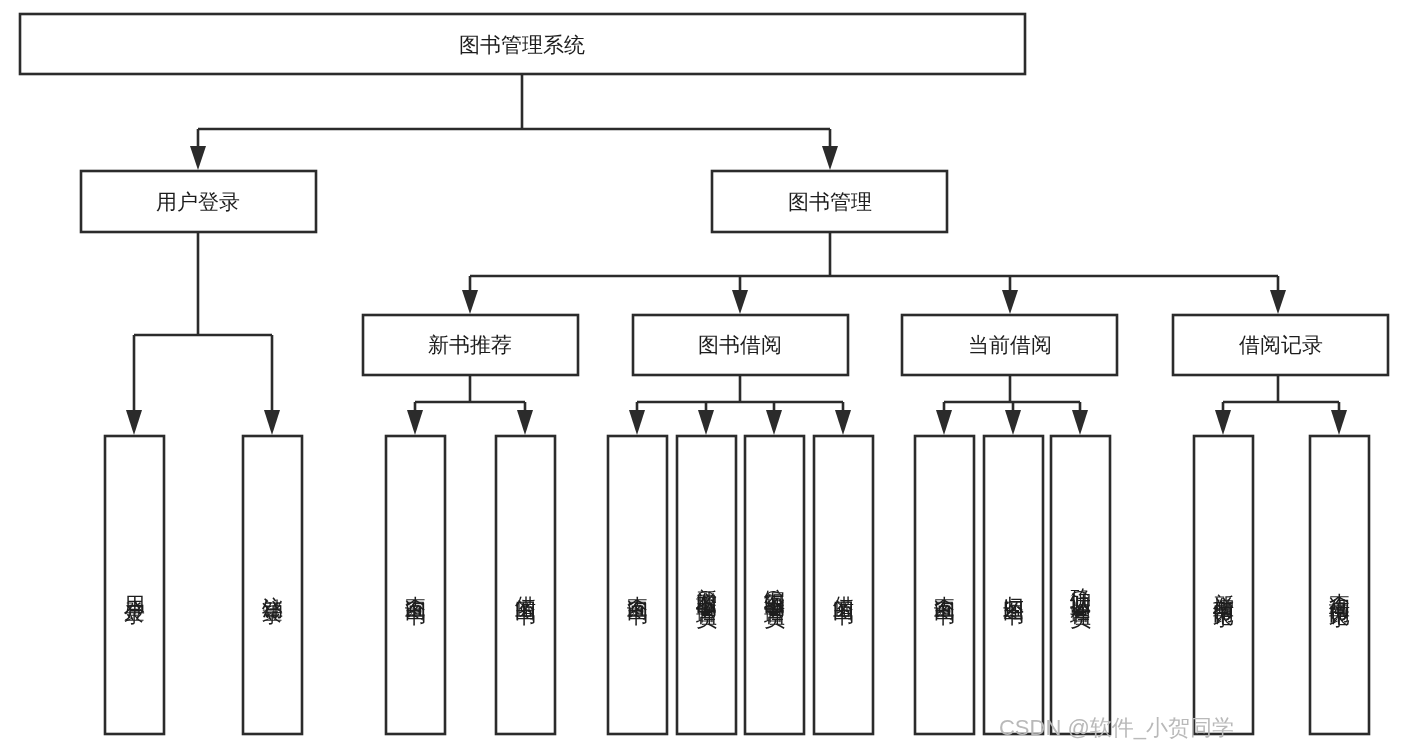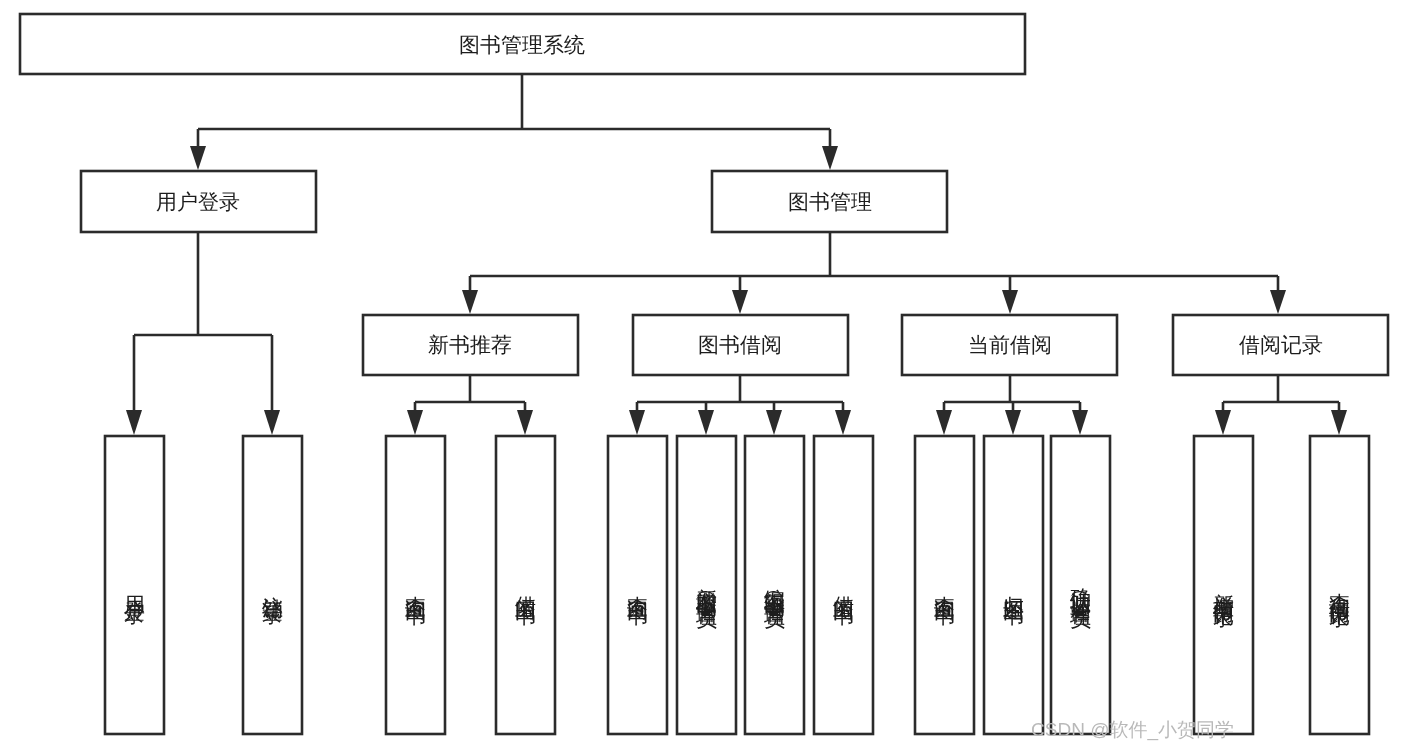--- a/index.html
+++ b/index.html
@@ -55,21 +55,21 @@
     writing-mode: vertical-rl;
     text-orientation: upright;
     text-anchor: middle;
     letter-spacing: 3px;
   }
   .watermark {
     position: absolute;
     right: 10px;
     bottom: 4px;
     font-family: "Liberation Sans", "DejaVu Sans", sans-serif;
-    font-size: 19px;
+    font-size: 22px;
     color: #b9b9b9;
     white-space: nowrap;
     user-select: none;
   }
 </style>
 </head>
 <body>
 
 <div id="diagram-root">
 

